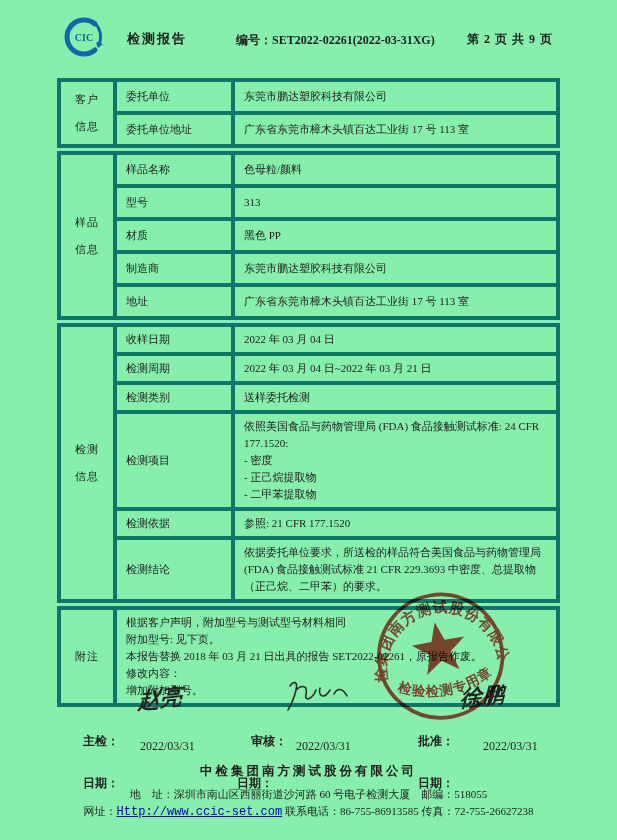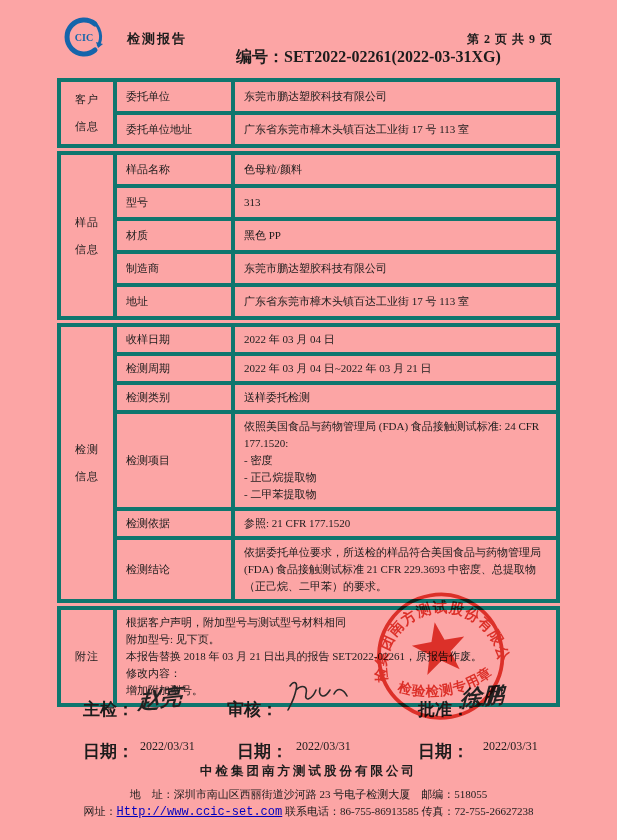--- a/index.html
+++ b/index.html
@@ -1,44 +1,44 @@
 <!DOCTYPE html>
 <html><head>
 <meta charset="utf-8">
 <style>
   html,body{margin:0;padding:0;}
   body{
     width:617px;height:840px;background:#ffffff;position:relative;
     font-family:"Liberation Serif","DejaVu Serif",serif;
     color:#1c1c1c;font-size:11px;
   }
-  .page{position:absolute;inset:0;background:#fca5a5;overflow:hidden;padding-left:48px;}
+  .page{position:absolute;inset:0;background:#86efac;overflow:hidden;padding-left:48px;}
 
   
   .header{position:absolute;top:0;left:0;width:100%;height:78px;}
   .logo{position:absolute;left:62px;top:15px;}
   .report-title{position:absolute;left:127px;top:30px;font-size:13px;font-weight:bold;letter-spacing:2px;}
-  .report-no{position:absolute;left:236px;top:47px;font-size:16px;font-weight:bold;}
+  .report-no{position:absolute;left:236px;top:32px;font-size:12px;font-weight:bold;}
   .page-info{position:absolute;left:467px;top:31px;font-size:12px;font-weight:bold;letter-spacing:1px;}
 
   
   .tables{position:absolute;left:57px;top:78px;width:503px;}
   table.grp{border-collapse:collapse;table-layout:fixed;width:503px;margin-bottom:3px;}
   table.grp td{border:4px solid #0f766e;vertical-align:middle;line-height:17px;word-break:break-word;}
   .c1{width:48px;text-align:center;white-space:pre-line;line-height:27px !important;letter-spacing:1px;}
   .c2{width:96px;}
   .t12 td{padding:6px 9px;}
   .t3 td{padding:4px 9px;}
   .t4 td{padding:4px 9px;}
   .pre{white-space:pre-line;}
   td.c1{padding:4px 2px !important;}
 
   
   .abs{position:absolute;white-space:nowrap;}
-  .sig-label{font-size:17px;font-weight:bold;}
+  .sig-label{font-size:12px;font-weight:bold;margin-top:35px;}
   .sig-name{font-size:22px;font-weight:bold;font-style:italic;display:inline-block;transform:rotate(-6deg) skewX(-8deg);color:#222;}
   .date-val{font-size:12px;}
 
   
   .stamp{position:absolute;left:368px;top:588px;mix-blend-mode:multiply;opacity:.92;}
 
   
   .footer{position:absolute;top:763px;left:0;width:100%;text-align:center;}
   .footer .company{font-size:12.5px;font-weight:bold;letter-spacing:3px;margin-bottom:6px;}
   .footer .line{font-size:11px;line-height:17px;}
@@ -150,21 +150,21 @@
 修改内容：
 增加附加型号。</td>
       </tr>
     </tbody>
       </table>
   </div>
 
   <div class="abs sig-label" style="left:83px;top:698px;">主检：</div>
   <div class="abs" style="left:138px;top:684px;"><span class="sig-name">赵亮</span></div>
 
-  <div class="abs sig-label" style="left:227px;top:698px;">审核：</div>
+  <div class="abs sig-label" style="left:251px;top:698px;">审核：</div>
   <svg class="abs" style="left:284px;top:678px;" width="66" height="34" viewBox="0 0 66 34">
     <path d="M6,8 C10,2 14,4 12,12 C10,22 6,28 4,32 M12,12 C18,6 24,8 22,16 C20,24 28,22 32,12 M36,10 C34,18 40,22 46,12 M50,16 C54,8 60,12 63,18" fill="none" stroke="#2a2a2a" stroke-width="1.6" stroke-linecap="round"></path>
   </svg>
 
   <div class="abs sig-label" style="left:418px;top:698px;">批准：</div>
   <div class="abs" style="left:460px;top:682px;"><span class="sig-name">徐鹏</span></div>
 
   <div class="abs sig-label" style="left:83px;top:740px;">日期：</div>
   <div class="abs date-val" style="left:140px;top:739px;">2022/03/31</div>
   <div class="abs sig-label" style="left:237px;top:740px;">日期：</div>
@@ -182,21 +182,21 @@
       <polygon fill="#dd3a2e" points="75,36 82.1,56.3 103.5,56.7 86.4,69.7 92.6,90.3 75,78 57.4,90.3 63.6,69.7 46.5,56.7 67.9,56.3"></polygon>
       <path id="sealArcBottom" d="M 24,102 A 110,110 0 0 0 126,102" fill="none"></path>
       <text font-size="14.5" font-weight="bold" fill="#dd3a2e" letter-spacing="1">
         <textPath href="#sealArcBottom" startOffset="50%" text-anchor="middle">检验检测专用章</textPath>
       </text>
     </g>
   </svg>
 
   <div class="footer">
     <div class="company">中检集团南方测试股份有限公司</div>
-    <div class="line">地　址：深圳市南山区西丽街道沙河路 23 号电子检测大厦　邮编：518055</div>
+    <div class="line">地　址：深圳市南山区西丽街道沙河路 60 号电子检测大厦　邮编：518055</div>
     <div class="line">
       <span>网址：</span><a class="url" href="#">Http://www.ccic-set.com</a>
       <span>联系电话：86-755-86913585</span>
       <span>传真：72-755-26627238</span>
     </div>
   </div>
 
 </div>
 
 </body></html>

